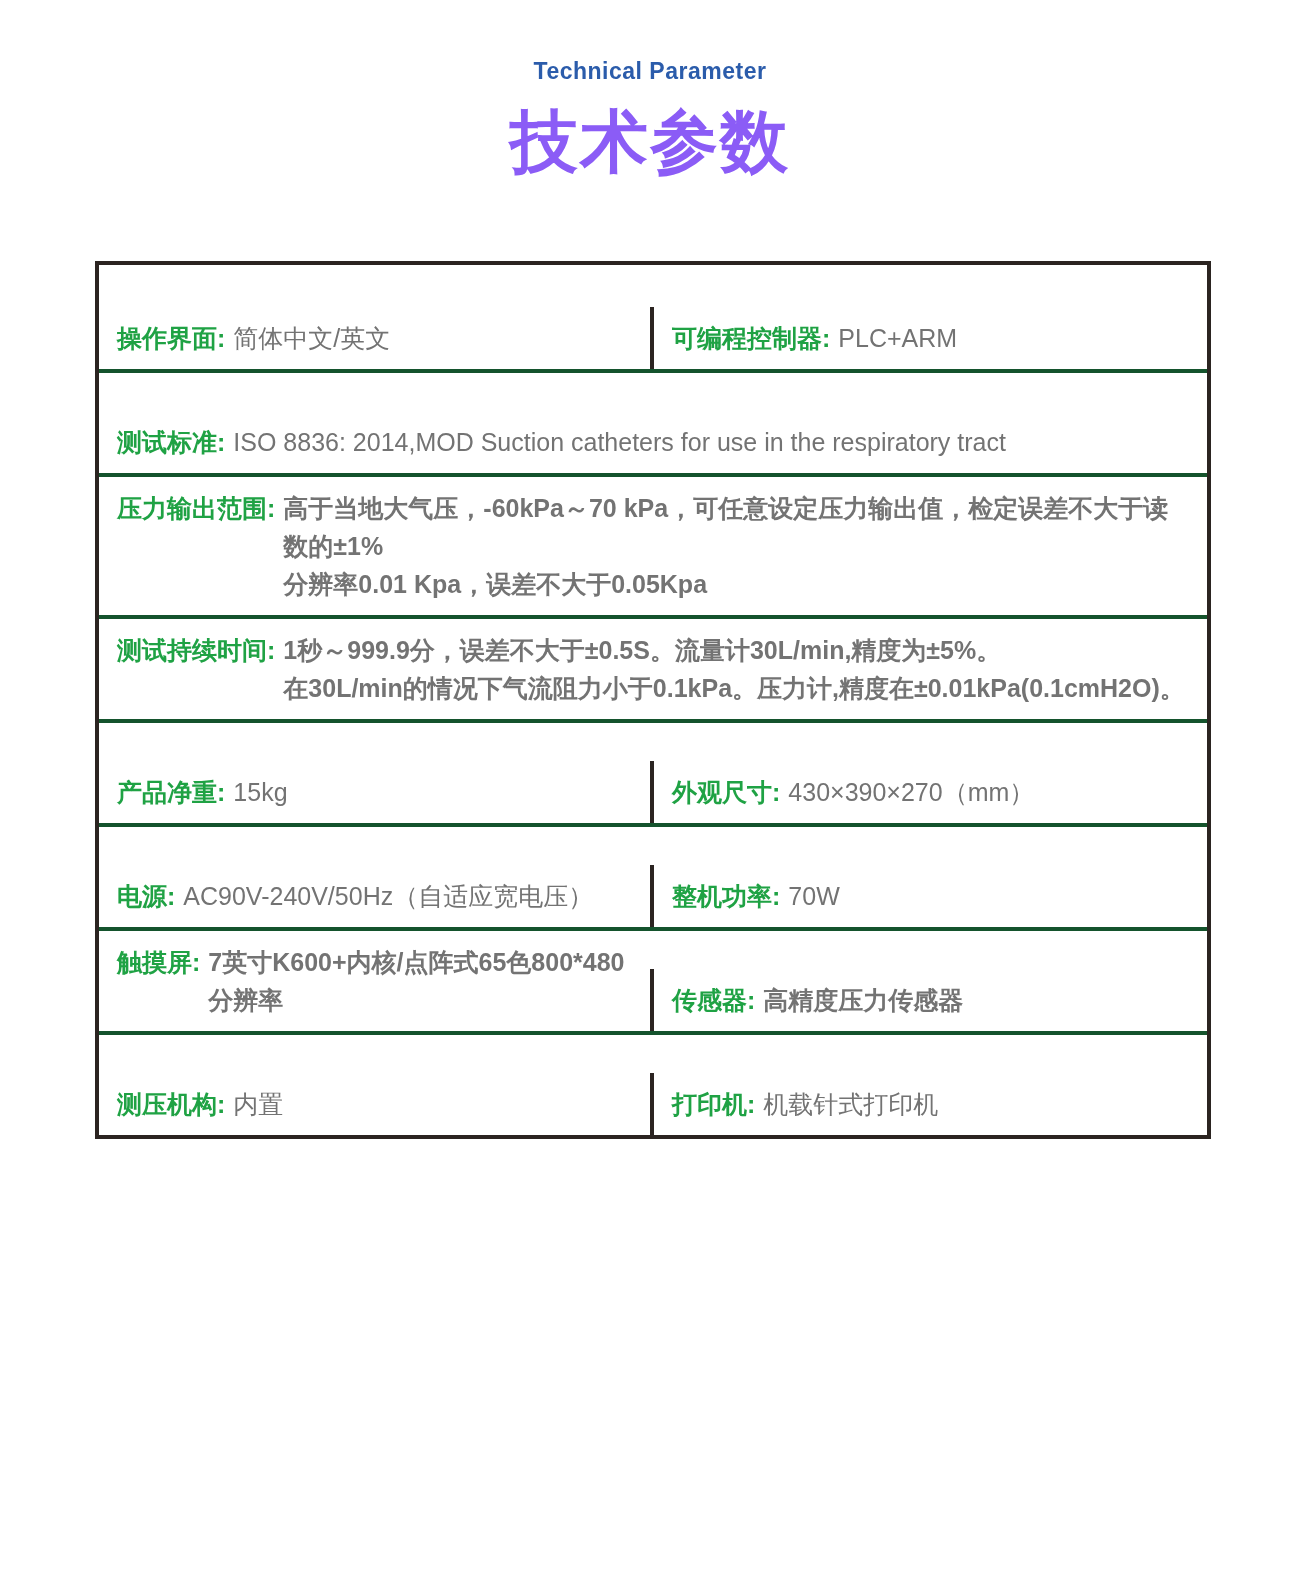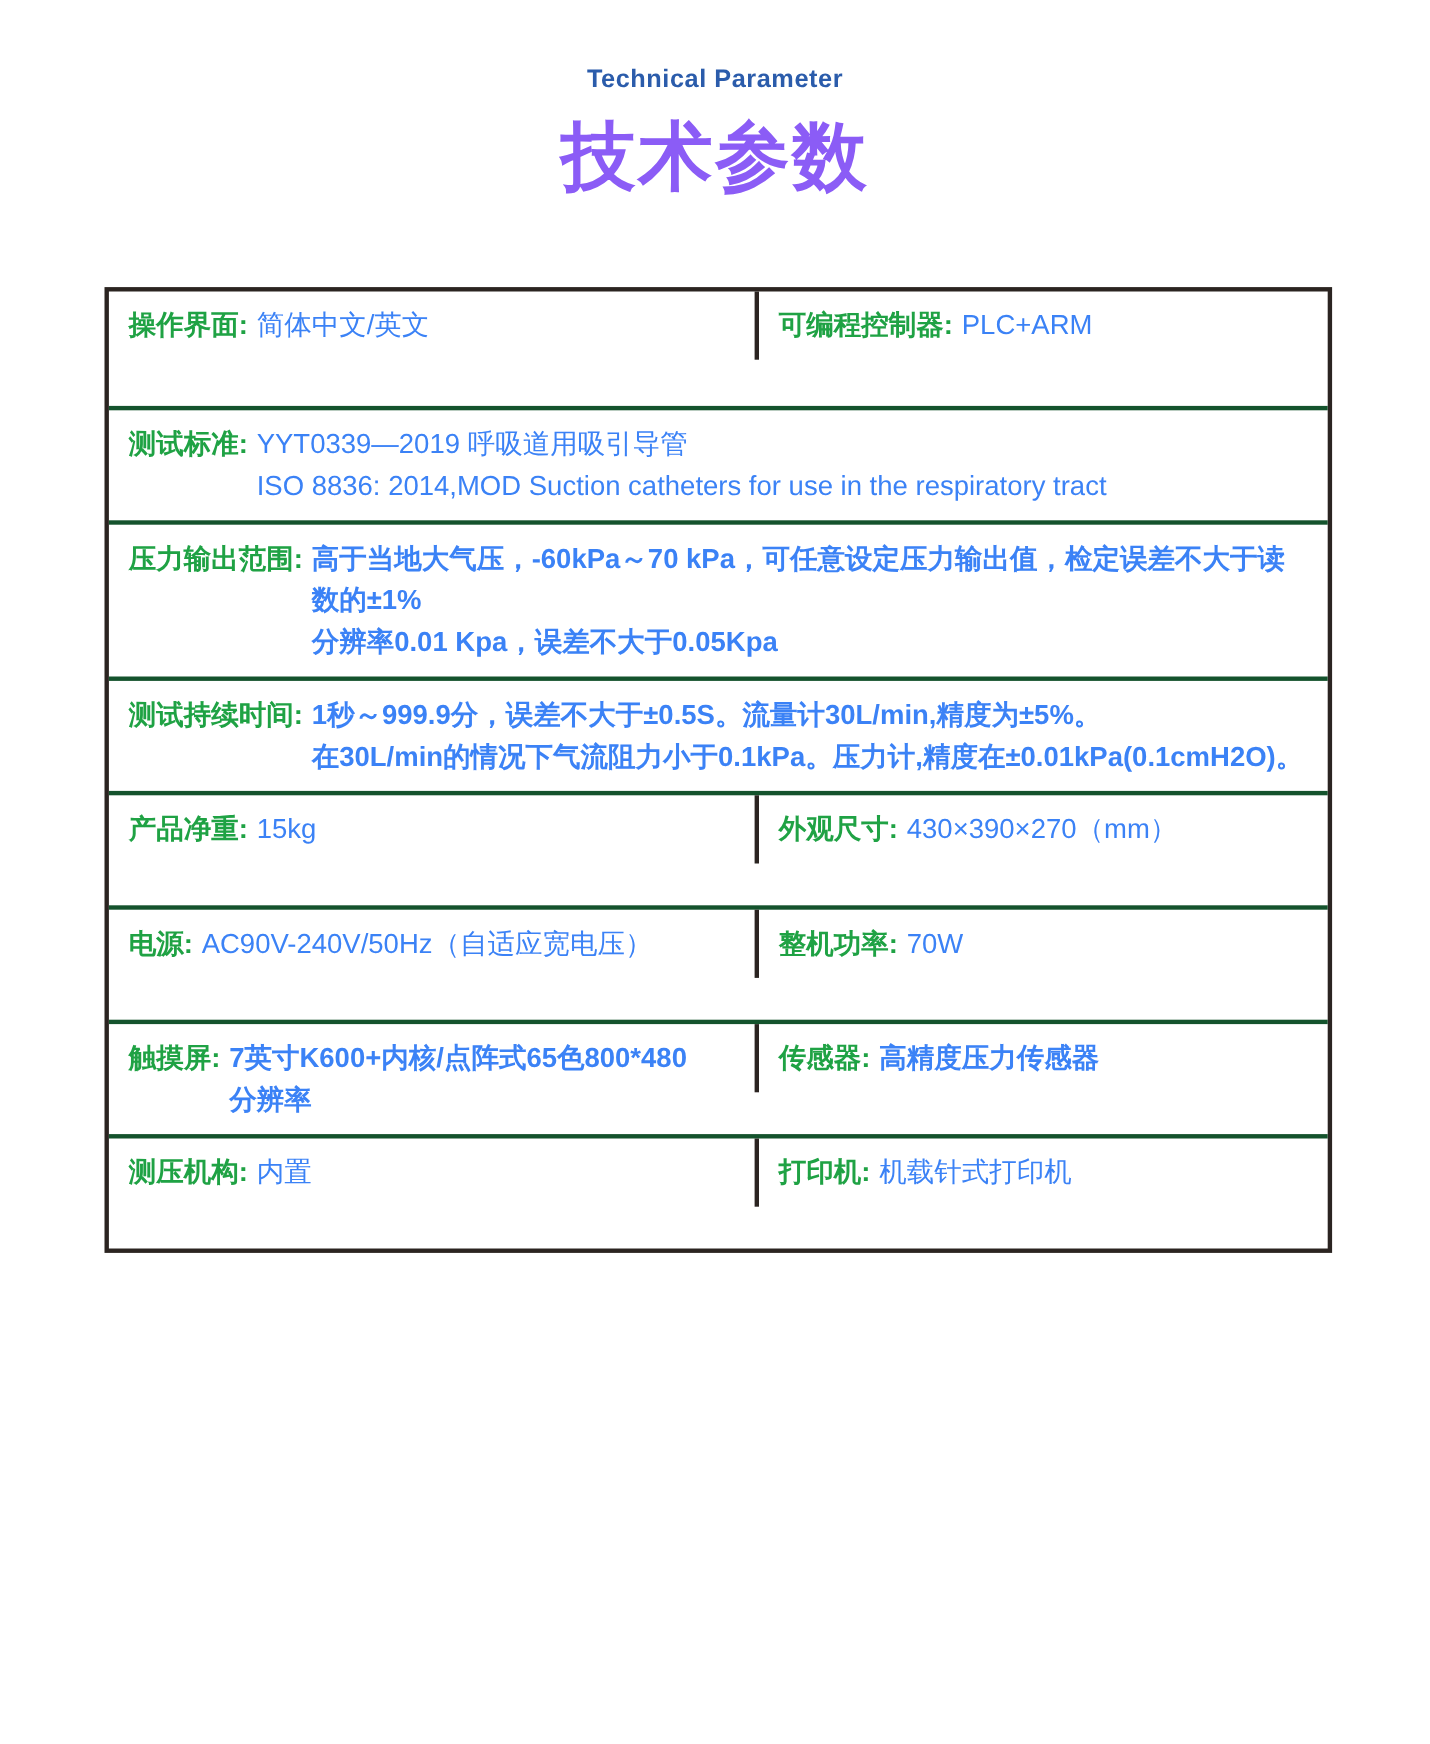--- a/index.html
+++ b/index.html
@@ -32,41 +32,41 @@
 
   
   .spec {
     position: absolute;
     left: 95px;
     top: 261px;
     width: 1116px;
     border: 4px solid #2b2421;
     background: #ffffff;
   }
-  .row { display: flex; align-items: flex-start; min-height: 104px; gap: 36px; }
+  .row { display: flex; align-items: flex-end; min-height: 104px; }
   .row + .row { border-top: 4px solid #14532d; }
   .row.tall { min-height: 112px; }
   .cell {
     flex: 1 1 auto;
     display: flex;
     align-items: center;
     padding: 12px 14px 12px 18px;
   }
   .cell.half { flex: 0 0 551px; max-width: 551px; }
   .cell + .cell { border-left: 4px solid #2b2421; }
   .content { display: flex; align-items: flex-start; }
   .lbl {
     color: #1fa244;
     font-weight: bold;
     font-size: 25px;
     line-height: 38px;
     white-space: nowrap;
     margin-right: 8px;
   }
-  .val { font-size: 25px; line-height: 38px; color: #3b82f6; }
+  .val { font-size: 25px; line-height: 38px; color: #737373; }
   .val.strong { font-weight: bold; }
   .val .line { display: block; }
   .val .line:empty { display: none; }
 
   
   .footer {
     position: absolute;
     left: 97px;
     top: 1256px;
     width: 1110px;
@@ -105,21 +105,20 @@
             </span>
         </div>
       </div>
     </div>
 
     <div class="row">
       <div class="cell">
         <div class="content">
           <span class="lbl">测试标准:</span>
           <span class="val">
-            <span class="line">YYT0339—2019 呼吸道用吸引导管</span>
             <span class="line">ISO 8836: 2014,MOD  Suction catheters for use in the respiratory tract</span>
           </span>
         </div>
       </div>
     </div>
 
     <div class="row">
       <div class="cell">
         <div class="content">
           <span class="lbl">压力输出范围:</span>

